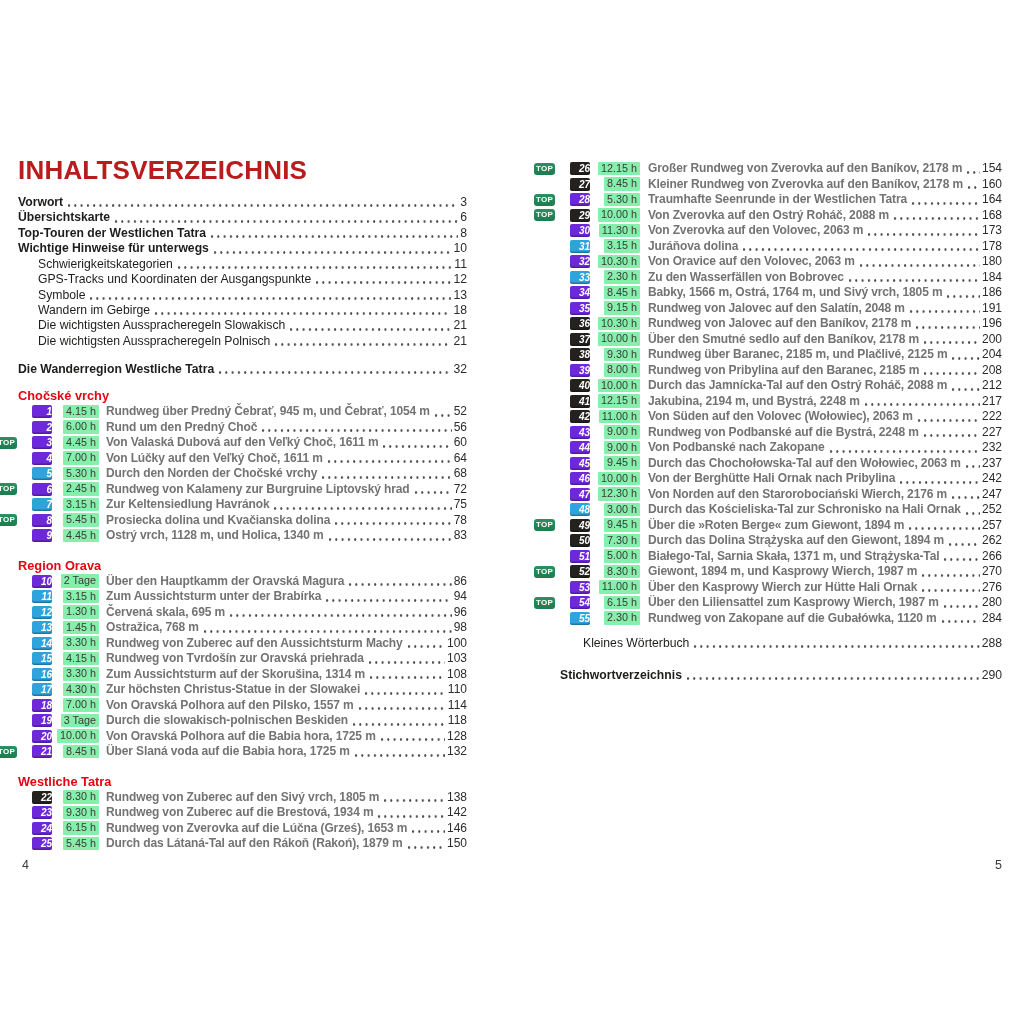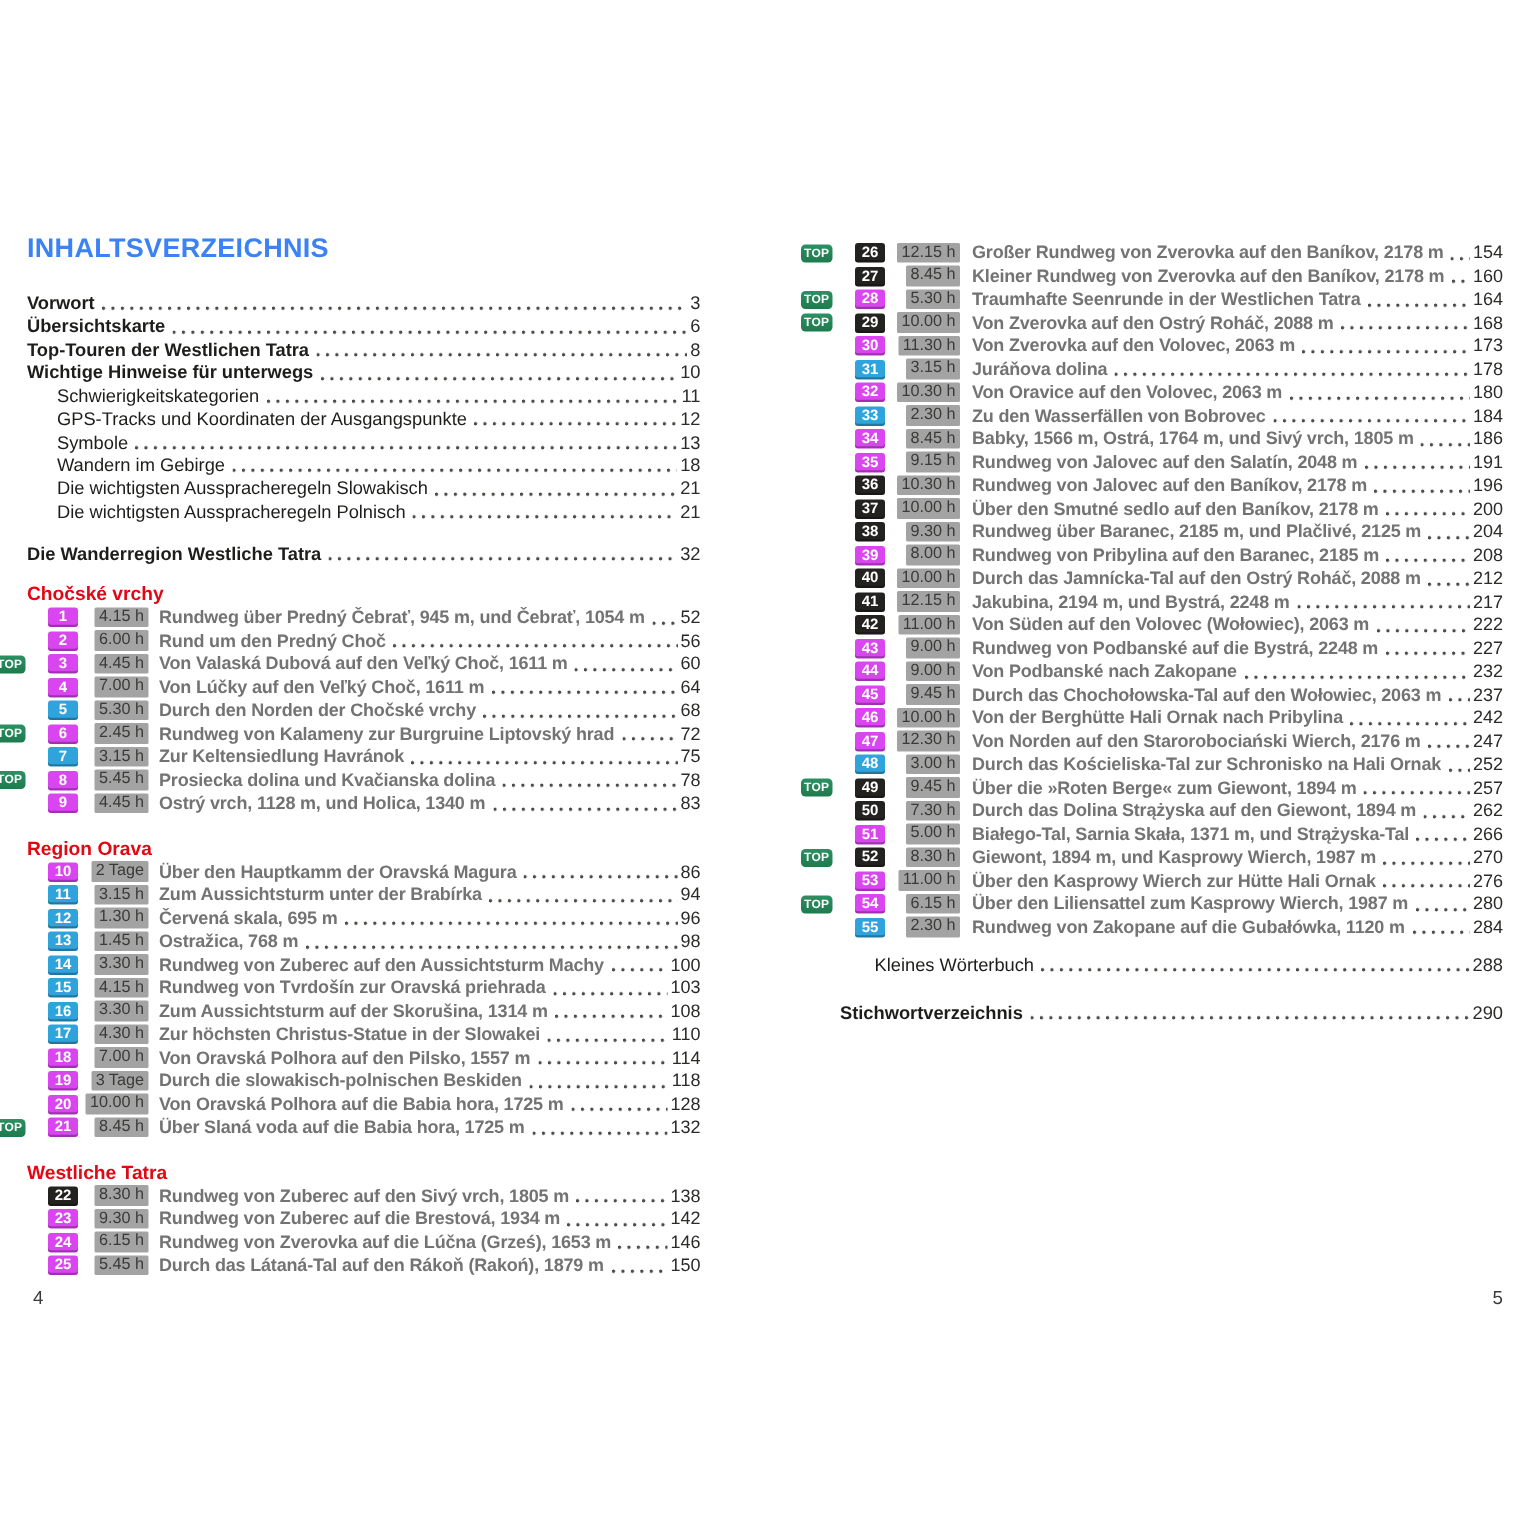--- a/index.html
+++ b/index.html
@@ -8,21 +8,21 @@
     background:#ffffff; color:#1d1d1b;
     font-family:"Liberation Sans", sans-serif;
   }
   .page-col { position:absolute; top:0; height:1024px; }
   #left-col  { left:-4px;  width:471px; }
   #right-col { left:534px; width:468px; }
 
   
   .toc-title {
     position:absolute; top:155px; left:22px; margin:0;
-    font-size:18px; font-weight:bold; color:#3b82f6; letter-spacing:.2px;
+    font-size:26px; font-weight:bold; color:#b91c1c; letter-spacing:.2px;
   }
 
   
   .plain-row { display:flex; align-items:flex-start; height:15.4px; }
   .pr-label  { font-size:12.2px; line-height:15px; white-space:nowrap; color:#1d1d1b; }
   .pr-label.b{ font-weight:bold; }
   .plain-row.ind { padding-left:20px;align-items:center; }
   .pr-page   { flex:none; font-size:12.2px; line-height:15px; color:#2c2b29; }
   .leader {
     flex:1 1 4px; min-width:4px; align-self:flex-end;
@@ -49,31 +49,32 @@
   .top-slot { flex:none; width:36px; }
   .top-badge{
     display:block; width:21px; height:12px; margin-top:1.5px;
     border-radius:3px; background:linear-gradient(180deg,#2c9062,#1e7b4e);
     color:#fff; font-size:8px; font-weight:bold; line-height:12px; text-align:center;
     letter-spacing:.2px;
   }
   .top-badge.off { visibility:hidden; }
   .num-badge{
     flex:none; width:20px; height:13px; margin-top:1px; border-radius:2px;
-    color:#fff; font-size:10px; font-weight:bold; line-height:13px; text-align:center;
+    color:#fff; font-size:10px; font-weight:bold; line-height:13px; text-align:right;
     box-shadow:inset 0 -1.5px 0 rgba(0,0,0,.28);
+    font-style:italic;
   }
-  .badge-red   { background:#d946ef; }
+  .badge-red   { background:#6d28d9; }
   .badge-blue  { background:#2fa3dc; }
   .badge-black { background:#23221f; }
   .time-col { flex:none; display:flex; justify-content:flex-end; margin-left:2px; }
   #left-col  .time-col { width:45px; }
   #right-col .time-col { width:48px; }
   .time-chip{
-    background:#a3a3a3; color:#3a3a38; font-size:10.8px; line-height:13.5px;
+    background:#86efac; color:#3a3a38; font-size:10.8px; line-height:13.5px;
     margin-top:.5px; padding:0 3px; white-space:nowrap; border-radius:1px;margin-left:24px;
   }
   .tour-title{
     font-weight:bold; font-size:12px; line-height:15px; letter-spacing:-.12px;
     white-space:nowrap; color:#737373;
   }
   #left-col  .tour-title { margin-left:7px; }
   #right-col .tour-title { margin-left:8px; }
   .tour-row .pr-page { font-size:12px; }
 

